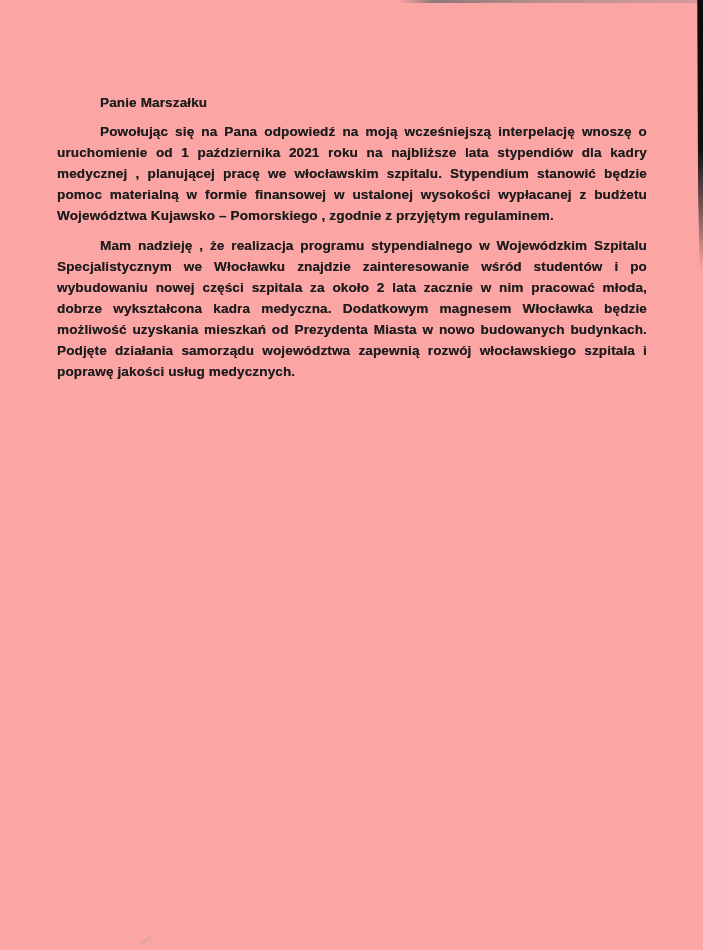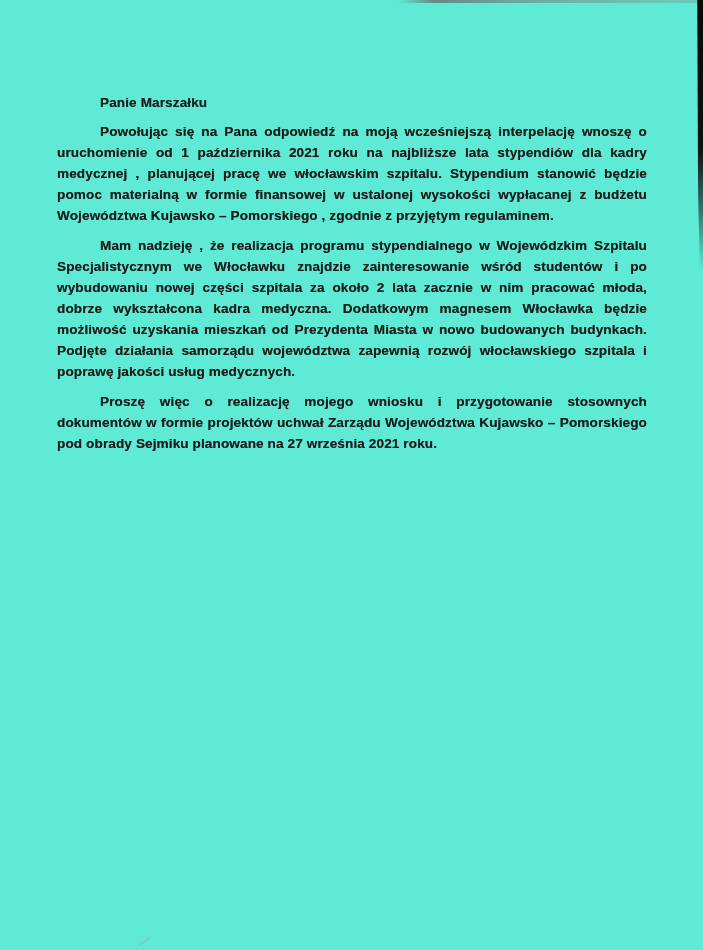--- a/index.html
+++ b/index.html
@@ -4,21 +4,21 @@
 <style>
   html, body {
     margin: 0;
     padding: 0;
     background: #ffffff;
   }
   .page {
     position: relative;
     width: 703px;
     height: 950px;
-    background: #5eead4;
+    background: #fca5a5;
     overflow: hidden;
     font-family: "Liberation Sans", sans-serif;
     color: #1c1c1c;
   }
   
   .artifact { position: absolute; pointer-events: none; }
   .top-streak {
     left: 398px; top: 0; width: 300px; height: 3px;
     background: linear-gradient(90deg,
       rgba(130,130,130,0) 0%,
@@ -82,17 +82,16 @@
   <div class="artifact right-edge"></div>
   <div class="artifact bottom-smudge"></div>
 
   <div class="letter">
     <p class="salutation">Panie Marszałku</p>
 
     <p class="para">Powołując się na Pana odpowiedź na moją wcześniejszą interpelację wnoszę o uruchomienie od 1 października 2021 roku na najbliższe lata stypendiów dla kadry medycznej , planującej pracę we włocławskim szpitalu.  Stypendium stanowić będzie pomoc materialną w formie finansowej w ustalonej wysokości wypłacanej z budżetu Województwa Kujawsko – Pomorskiego , zgodnie z przyjętym regulaminem.</p>
 
     <p class="para">Mam nadzieję , że realizacja programu stypendialnego w Wojewódzkim Szpitalu Specjalistycznym we Włocławku znajdzie zainteresowanie wśród studentów i po wybudowaniu nowej części szpitala za około 2 lata zacznie w nim pracować młoda, dobrze wykształcona kadra medyczna. Dodatkowym magnesem Włocławka będzie możliwość uzyskania mieszkań od Prezydenta Miasta w nowo budowanych budynkach. Podjęte działania samorządu województwa zapewnią rozwój włocławskiego szpitala i poprawę jakości usług medycznych.</p>
 
-    <p class="para">Proszę więc o realizację mojego wniosku i przygotowanie stosownych dokumentów w formie projektów uchwał Zarządu Województwa Kujawsko – Pomorskiego pod obrady Sejmiku planowane na 27 września 2021 roku.</p>
 
   </div>
 
 </div>
 
 </body></html>

